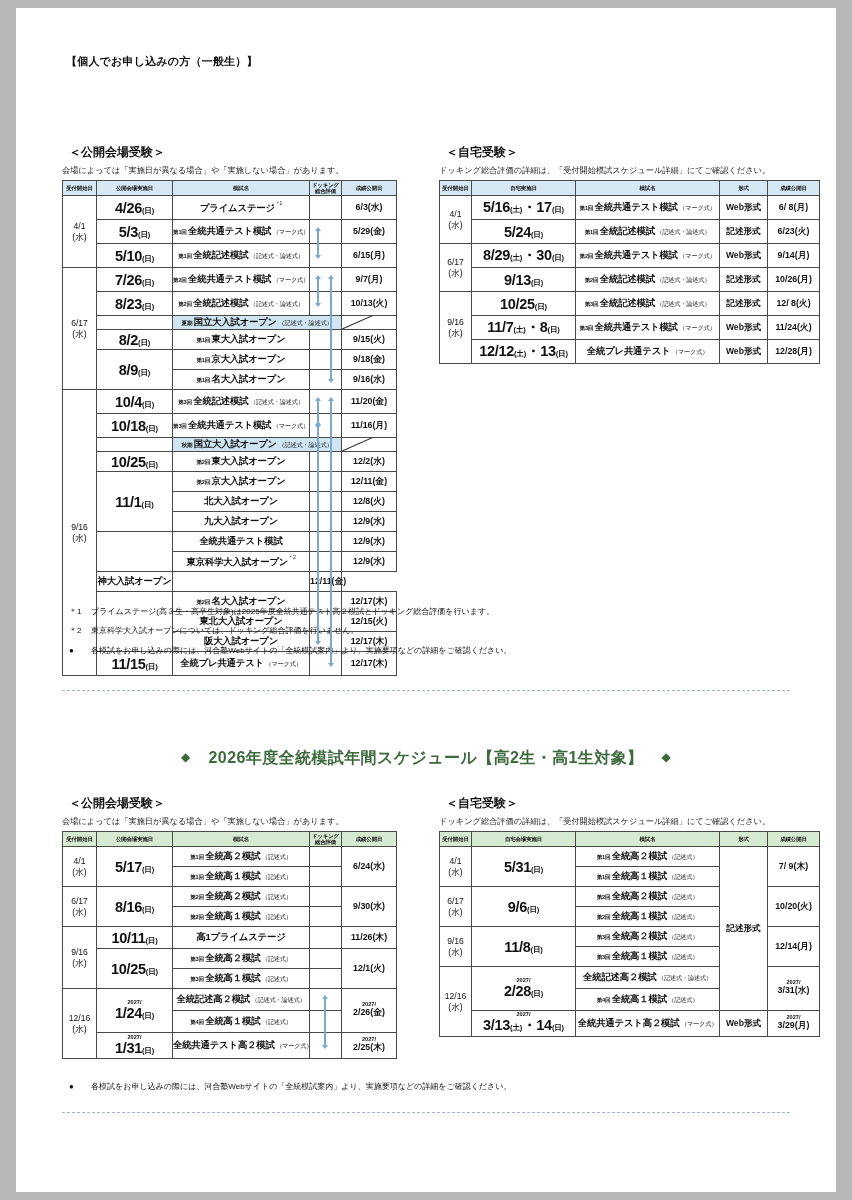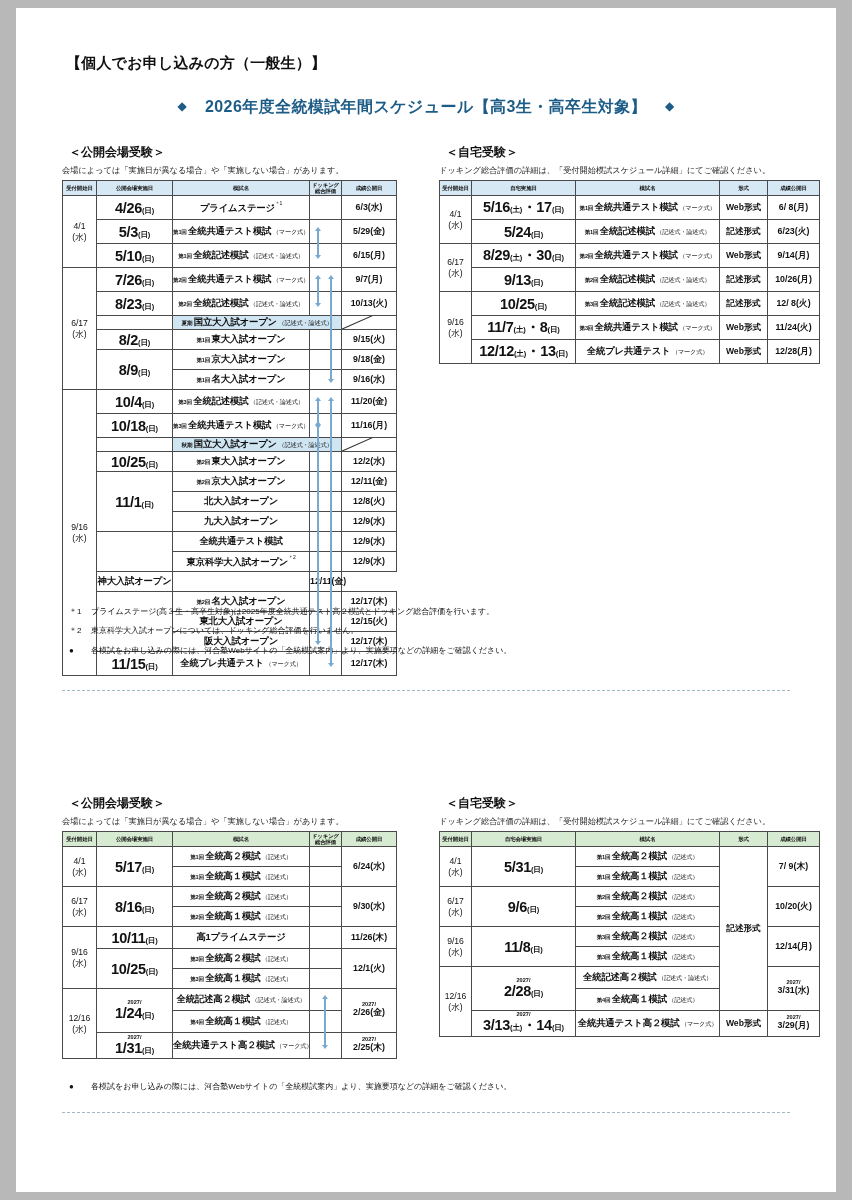--- a/index.html
+++ b/index.html
@@ -12,21 +12,21 @@
   .page{
     position:absolute;left:16px;top:8px;
     width:820px;height:1184px;
     background:#ffffff;
     box-sizing:border-box;
   }
   .inner{position:relative;width:100%;height:100%;}
 
   .hdr-bracket{
     position:absolute;left:50px;top:46px;
-    font-size:15px;font-weight:bold;color:#111;
+    font-size:11px;font-weight:bold;color:#111;
     letter-spacing:.2px;
   }
 
   .sect-title{
     position:absolute;left:0;width:100%;
     text-align:center;
     font-size:16px;font-weight:bold;
     letter-spacing:.4px;
     white-space:nowrap;
   }
@@ -132,23 +132,20 @@
   }
 </style>
 </head>
 <body>
 
 <div class="page">
 <div class="inner">
 
   <div class="hdr-bracket">【個人でお申し込みの方（一般生）】</div>
 
-  <div class="sect-title t-blue" style="top:89px;">
-    <span class="dia">◆</span><span class="sp"></span><span>2026年度全統模試年間スケジュール【高3生・高卒生対象】</span><span class="sp"></span><span class="dia">◆</span>
-  </div>
 
   <div class="sub-head" style="left:53px;top:136px;">＜公開会場受験＞</div>
   <div class="sub-note" style="left:46px;top:157px;">会場によっては「実施日が異なる場合」や「実施しない場合」があります。</div>
 
   <div class="sub-head" style="left:430px;top:136px;">＜自宅受験＞</div>
   <div class="sub-note" style="left:423px;top:157px;">ドッキング総合評価の詳細は、「受付開始模試スケジュール詳細」にてご確認ください。</div>
 
   <table class="sched" id="s1v" style="left:46px;top:172px;width:334px;">
     <colgroup>
           <col style="width:34px">
@@ -377,20 +374,23 @@
   </div>
   <div class="fn" style="left:53px;top:617px;">
     <span class="mk">＊2</span><span>東京科学大入試オープンについては、ドッキング総合評価を行いません。</span>
   </div>
   <div class="fn" style="left:53px;top:637px;">
     <span class="mk">●</span><span>各模試をお申し込みの際には、河合塾Webサイトの「全統模試案内」より、実施要項などの詳細をご確認ください。</span>
   </div>
 
   <div class="divider" style="left:46px;top:682px;width:728px;"></div>
 
+  <div class="sect-title t-green" style="top:740px;">
+    <span class="dia">◆</span><span class="sp"></span><span>2026年度全統模試年間スケジュール【高2生・高1生対象】</span><span class="sp"></span><span class="dia">◆</span>
+  </div>
 
   <div class="sub-head" style="left:53px;top:787px;">＜公開会場受験＞</div>
   <div class="sub-note" style="left:46px;top:808px;">会場によっては「実施日が異なる場合」や「実施しない場合」があります。</div>
 
   <div class="sub-head" style="left:430px;top:787px;">＜自宅受験＞</div>
   <div class="sub-note" style="left:423px;top:808px;">ドッキング総合評価の詳細は、「受付開始模試スケジュール詳細」にてご確認ください。</div>
 
   <table class="sched" id="s2v" style="left:46px;top:823px;width:334px;">
     <colgroup>
           <col style="width:34px">

